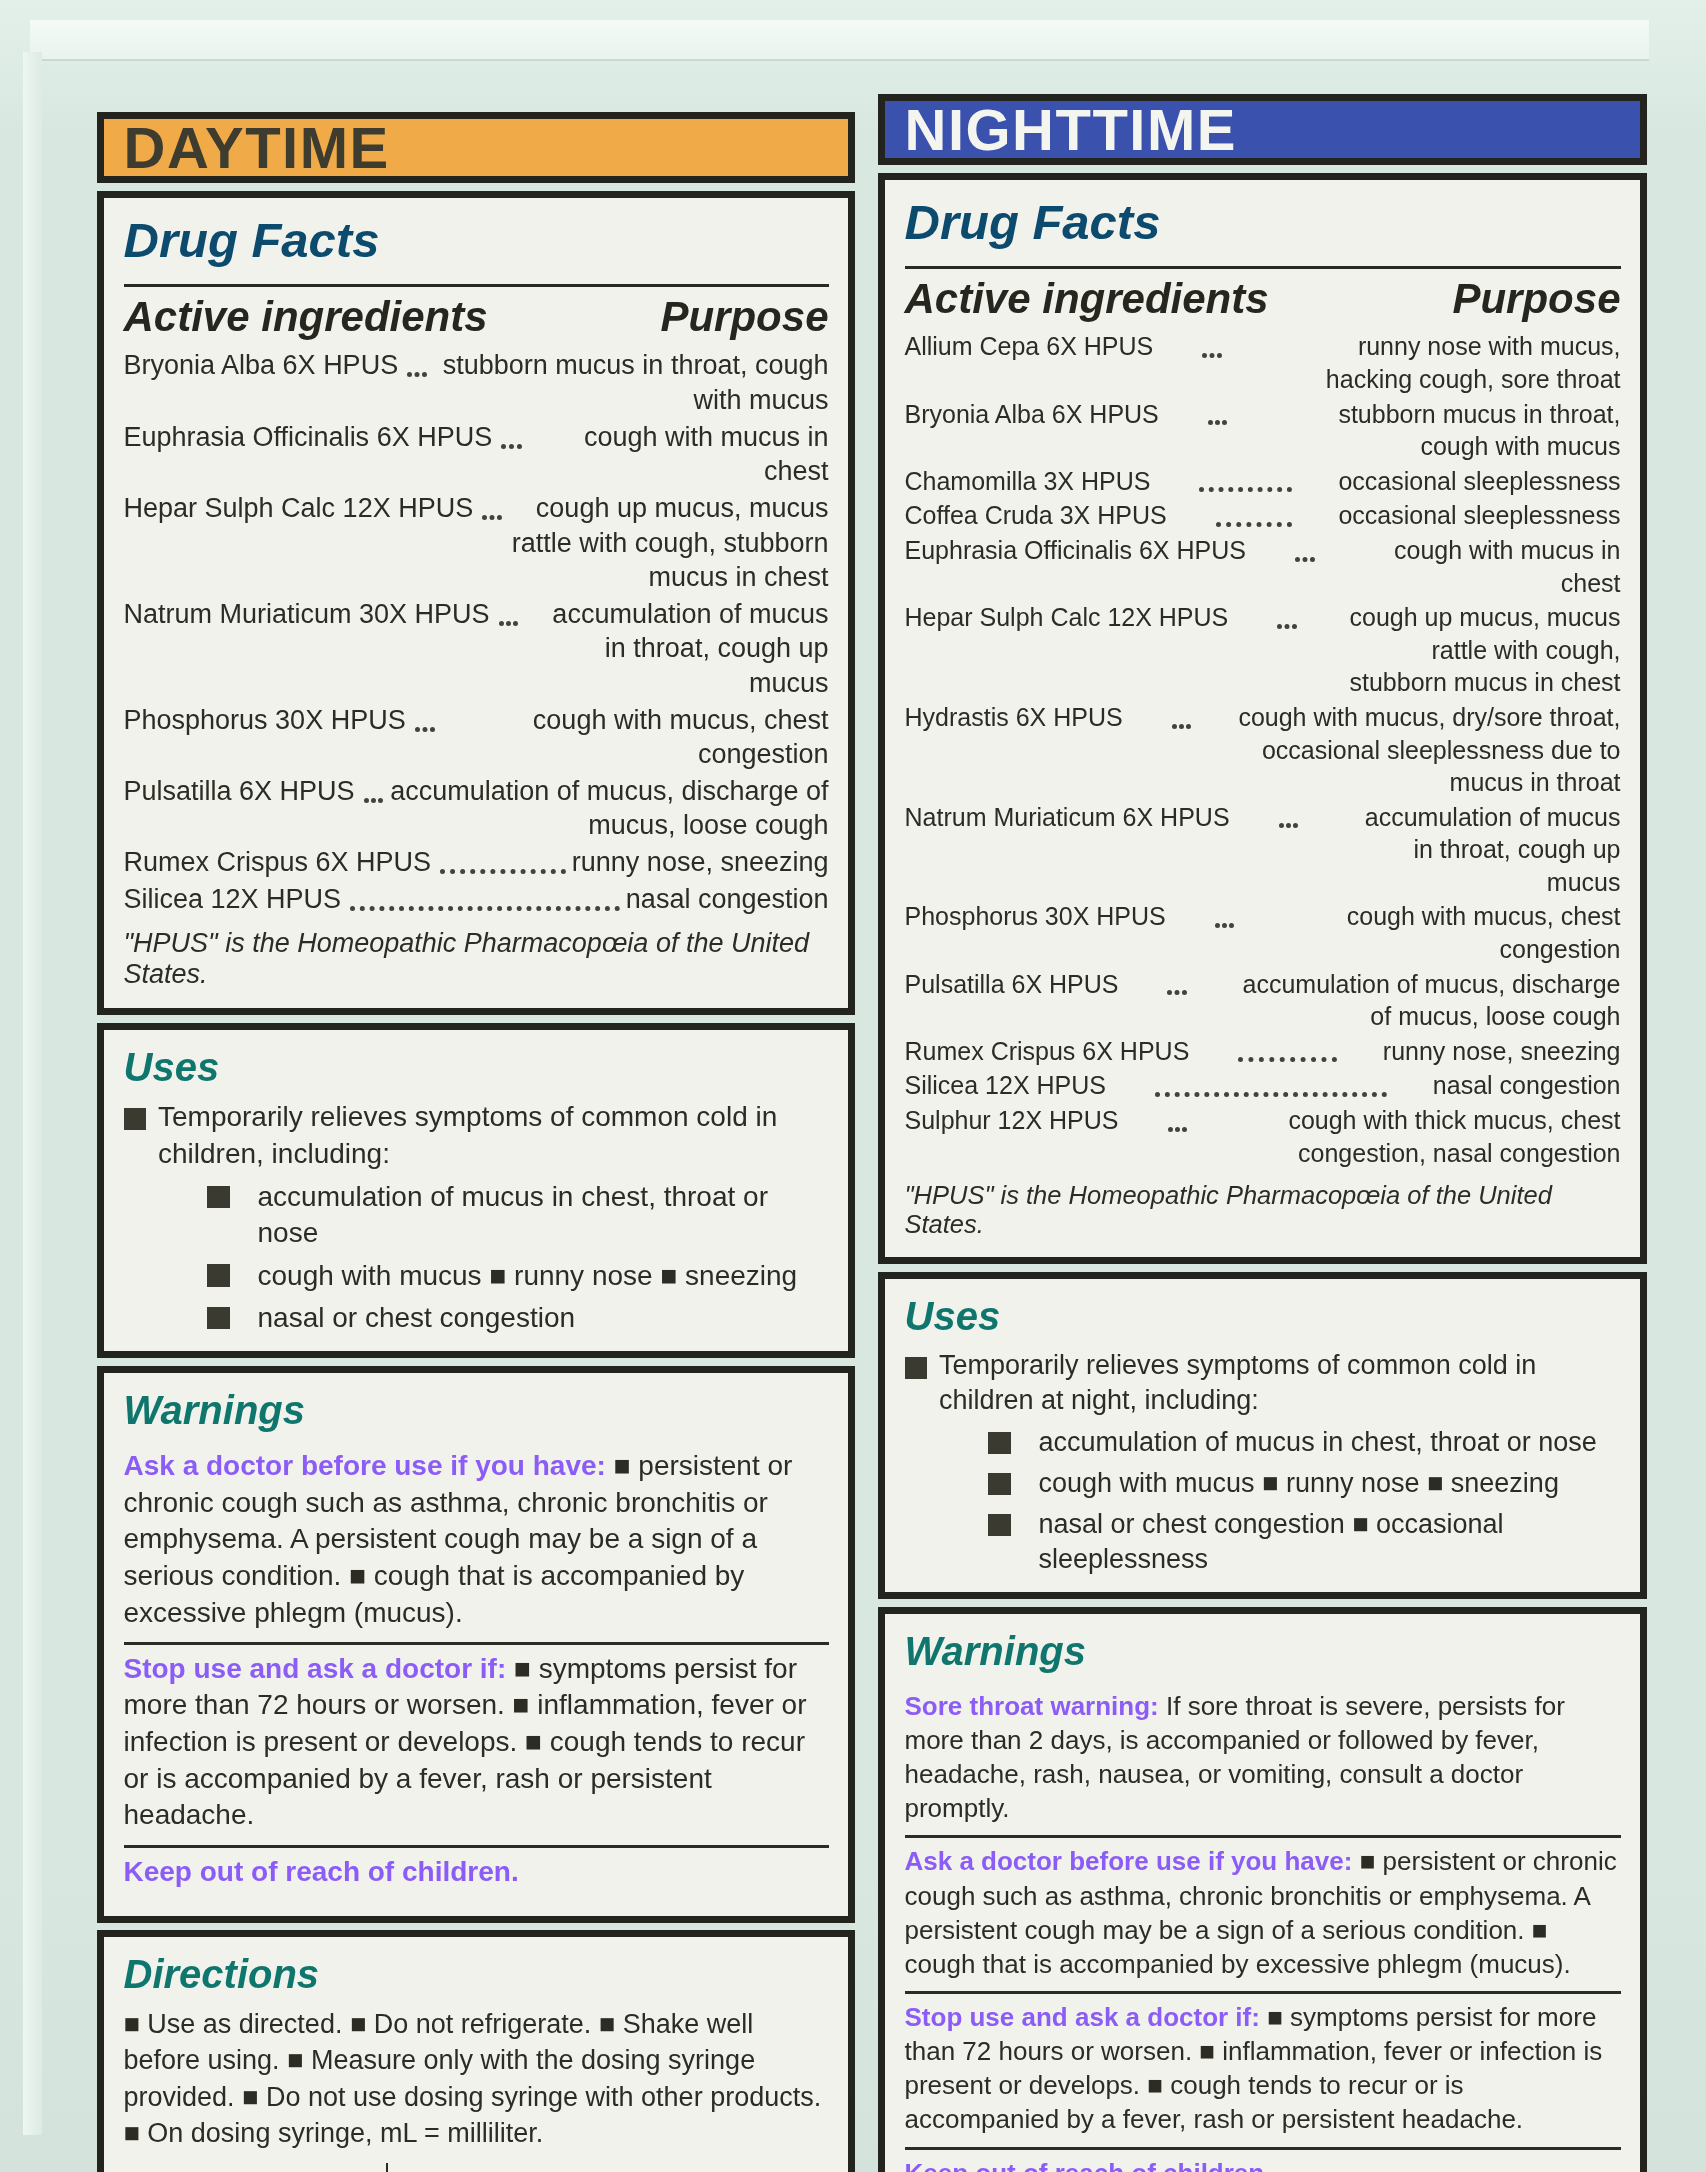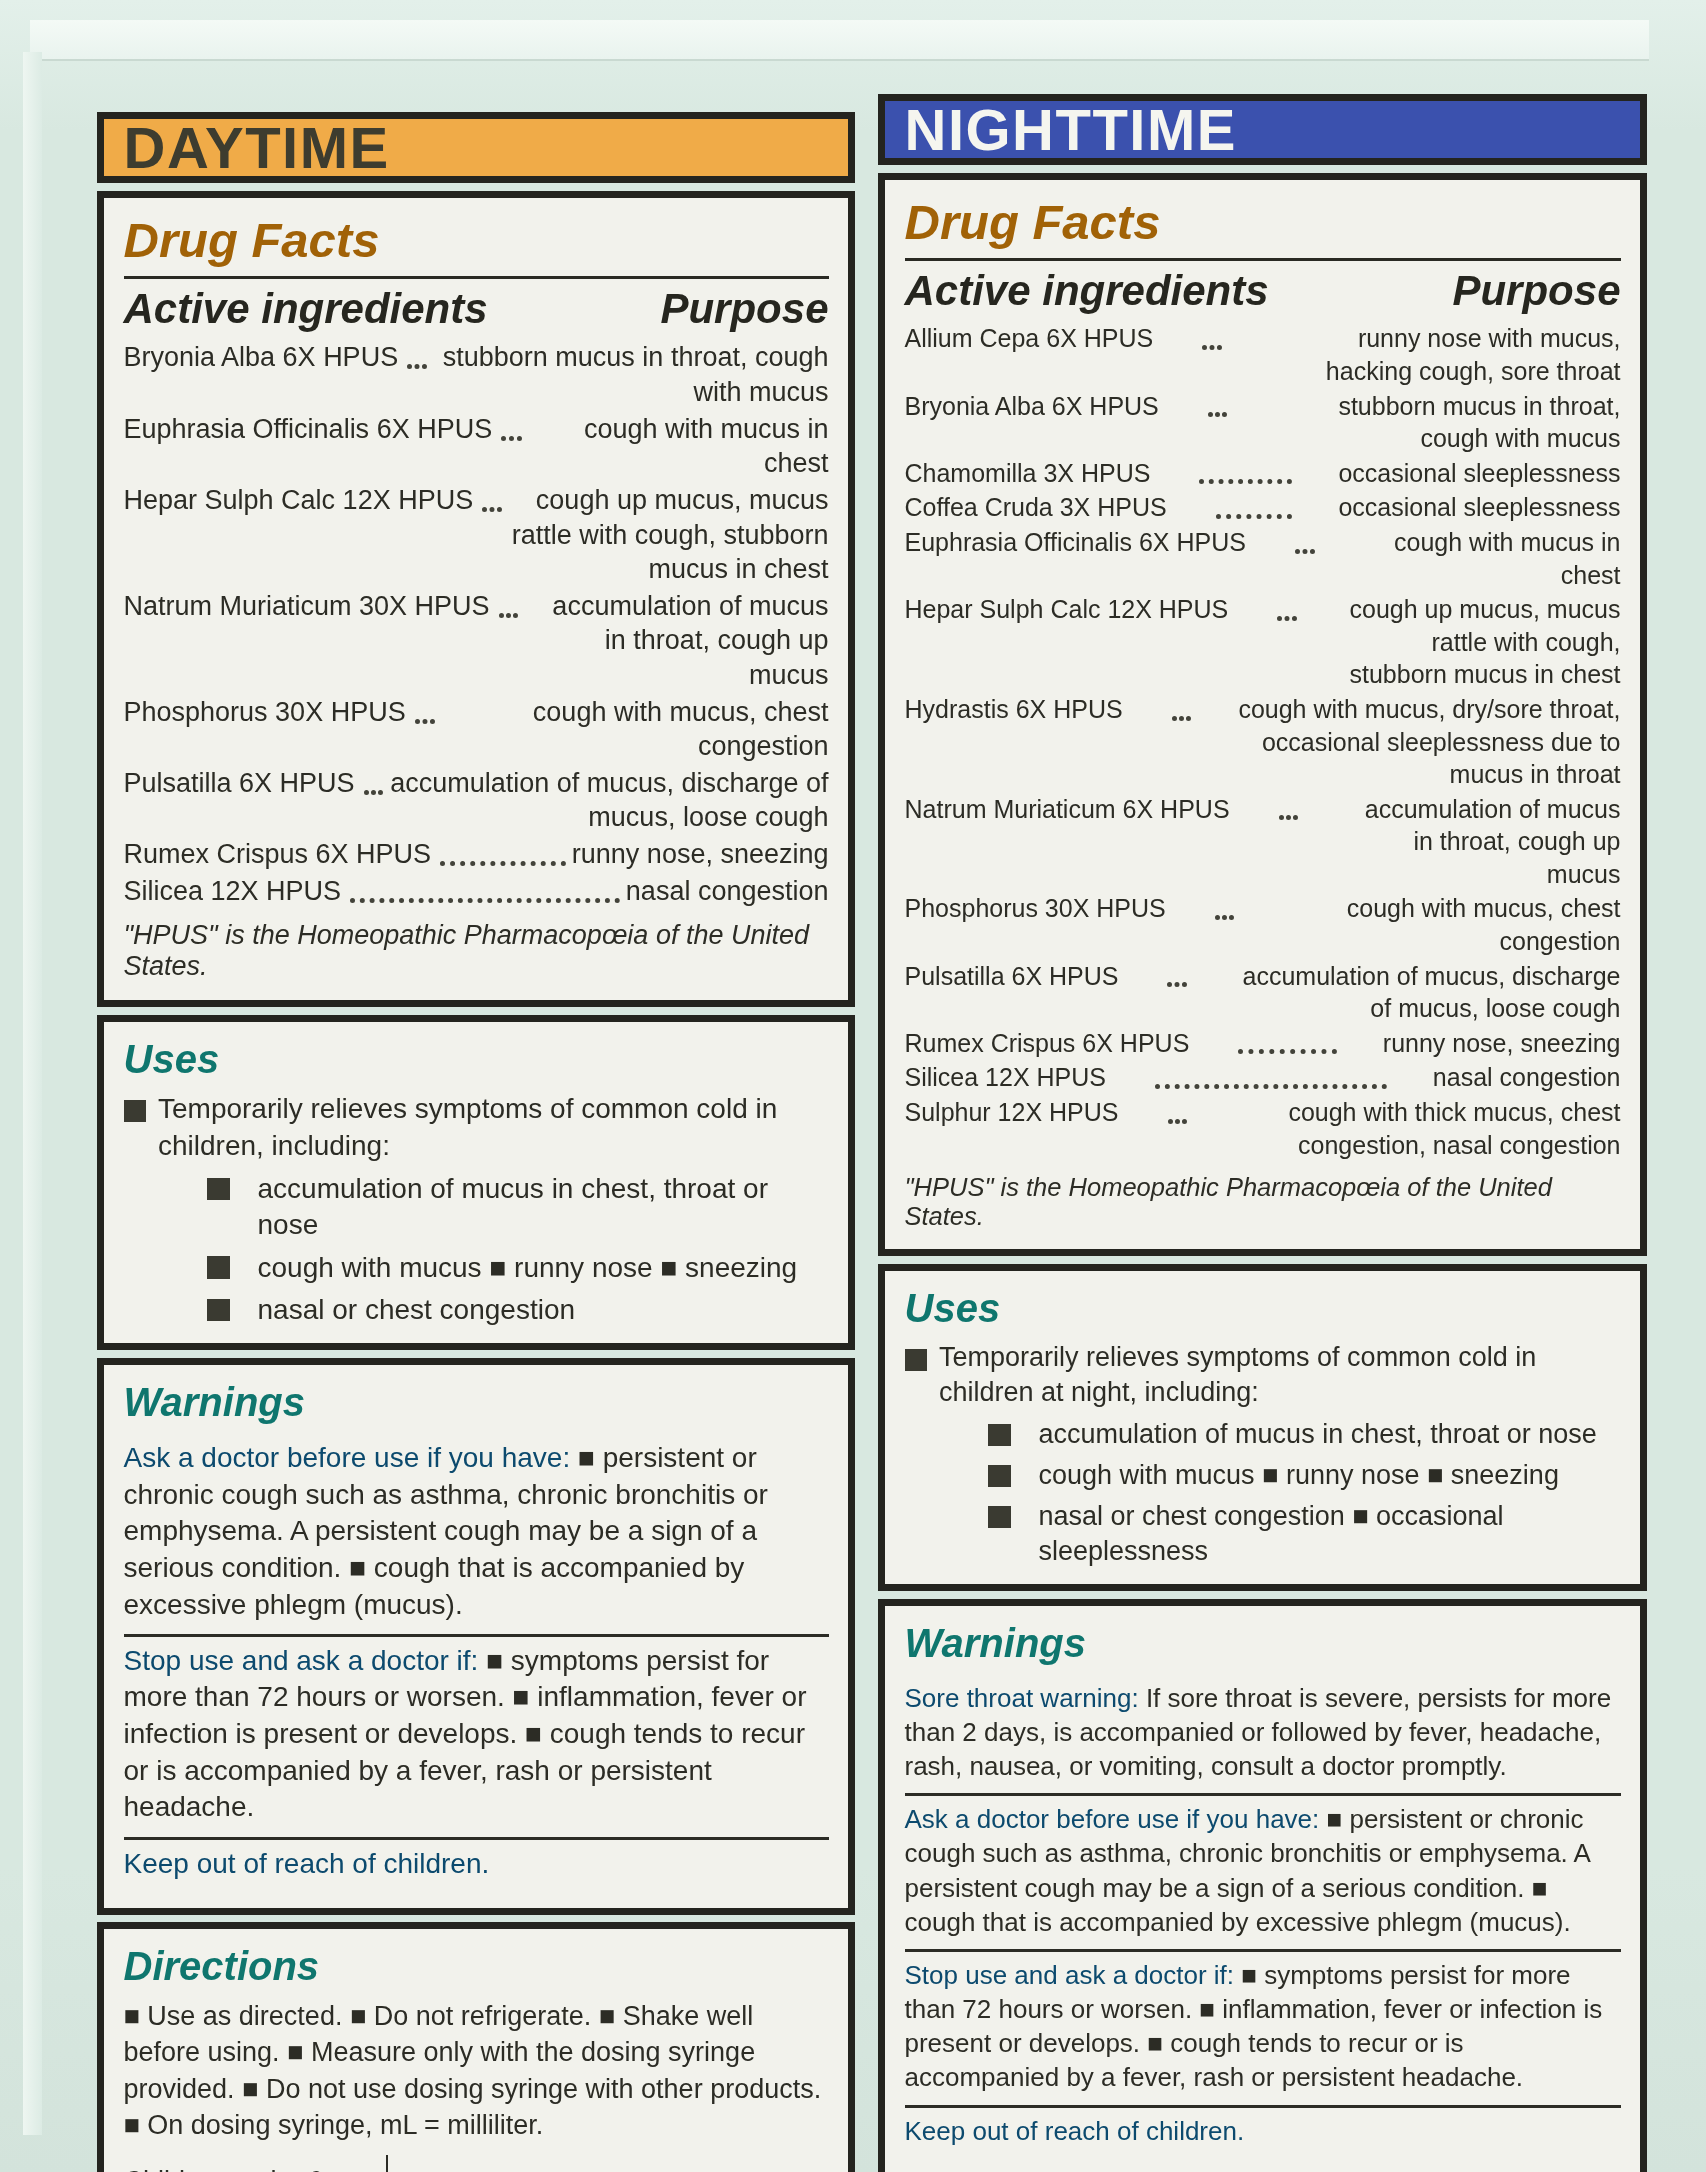--- a/index.html
+++ b/index.html
@@ -15,21 +15,21 @@
     background:linear-gradient(90deg,#eef6f1,#dcebe4);}
   .panel{position:absolute;display:flex;flex-direction:column;gap:7.5px;}
   .panel.left{left:97px;top:112px;width:758px;}
   .panel.right{left:878px;top:94px;width:769px;}
   .bar{border:7.5px solid #24241f;height:57px;display:flex;align-items:center;
     padding:0 19.5px;font-size:58px;font-weight:700;letter-spacing:1.5px;}
   .bar.day{background:#f0ab48;color:#3d3c2f;}
   .bar.night{background:#3b51ae;color:#f5f5ef;}
   .box{border:7.5px solid #24241f;background:#f2f2ec;padding:10.5px 19.5px 15px;}
   .drugfacts{font-style:italic;font-weight:700;font-size:49px;line-height:1.1;
-    margin:6px 0 8px;color:#a16207;}
+    margin:6px 0 16px;color:#0c4a6e;}
   .rule{border-top:3.7px solid #2a2a23;margin:0 0 4.5px;}
   .ai-head{display:flex;justify-content:space-between;font-style:italic;font-weight:700;
     font-size:42px;margin:6px 0 7.5px;color:#26261f;}
   .ing-row{display:flex;align-items:flex-start;font-size:27px;line-height:1.28;margin:2.2px 0;}
   .panel.right .ing-row{font-size:25px;line-height:1.3;gap:40px;}
   .ing-name{white-space:nowrap;padding-right:3px;flex:0 0 auto;}
   .dots{flex:1 1 22.5px;min-width:19.5px;height:24px;margin:0 6px;
     border-bottom:5.2px dotted #43433a;}
   .panel.right .dots{height:22.5px;}
   .ing-purpose{text-align:right;min-width:0;}
@@ -38,21 +38,21 @@
   .sec-h{font-style:italic;font-weight:700;font-size:40px;margin:4.5px 0 9px;color:#0f766e;}
   .use-row{display:flex;gap:12px;font-size:28px;line-height:1.32;}
   .panel.right .use-row{font-size:27px;}
   .sq{flex:0 0 auto;width:22.5px;height:22.5px;background:#3a3a31;margin-top:9px;}
   .sub-b{display:flex;gap:28px;margin:6px 0 0 49px;font-size:28px;line-height:1.3;}
   .panel.right .sub-b{font-size:27px;}
   .sub-b .sq{margin-top:6.7px;}
   .warn-item{padding:6px 0 10.5px;font-size:28px;line-height:1.31;}
   .panel.right .warn-item{font-size:26px;}
   .warn-item + .warn-item{border-top:3px solid #2c2c25;}
-  .warn-label{font-weight:400;color:#0c4a6e;}
+  .warn-label{font-weight:700;color:#8b5cf6;}
   .dir-intro{font-size:27px;line-height:1.34;margin:1.5px 0 12px;}
   .dose-table{margin-top:3px;}
   .dose-row{display:flex;}
   .dose-age{flex:0 0 36%;padding:9px 9px 10.5px 0;font-size:27px;line-height:1.28;}
   .dose-val{flex:1;border-left:2.2px solid #2c2c25;padding:9px 0 10.5px 19.5px;
     font-size:27px;line-height:1.28;display:flex;align-items:center;}
 </style>
 </head>
 <body>
 

